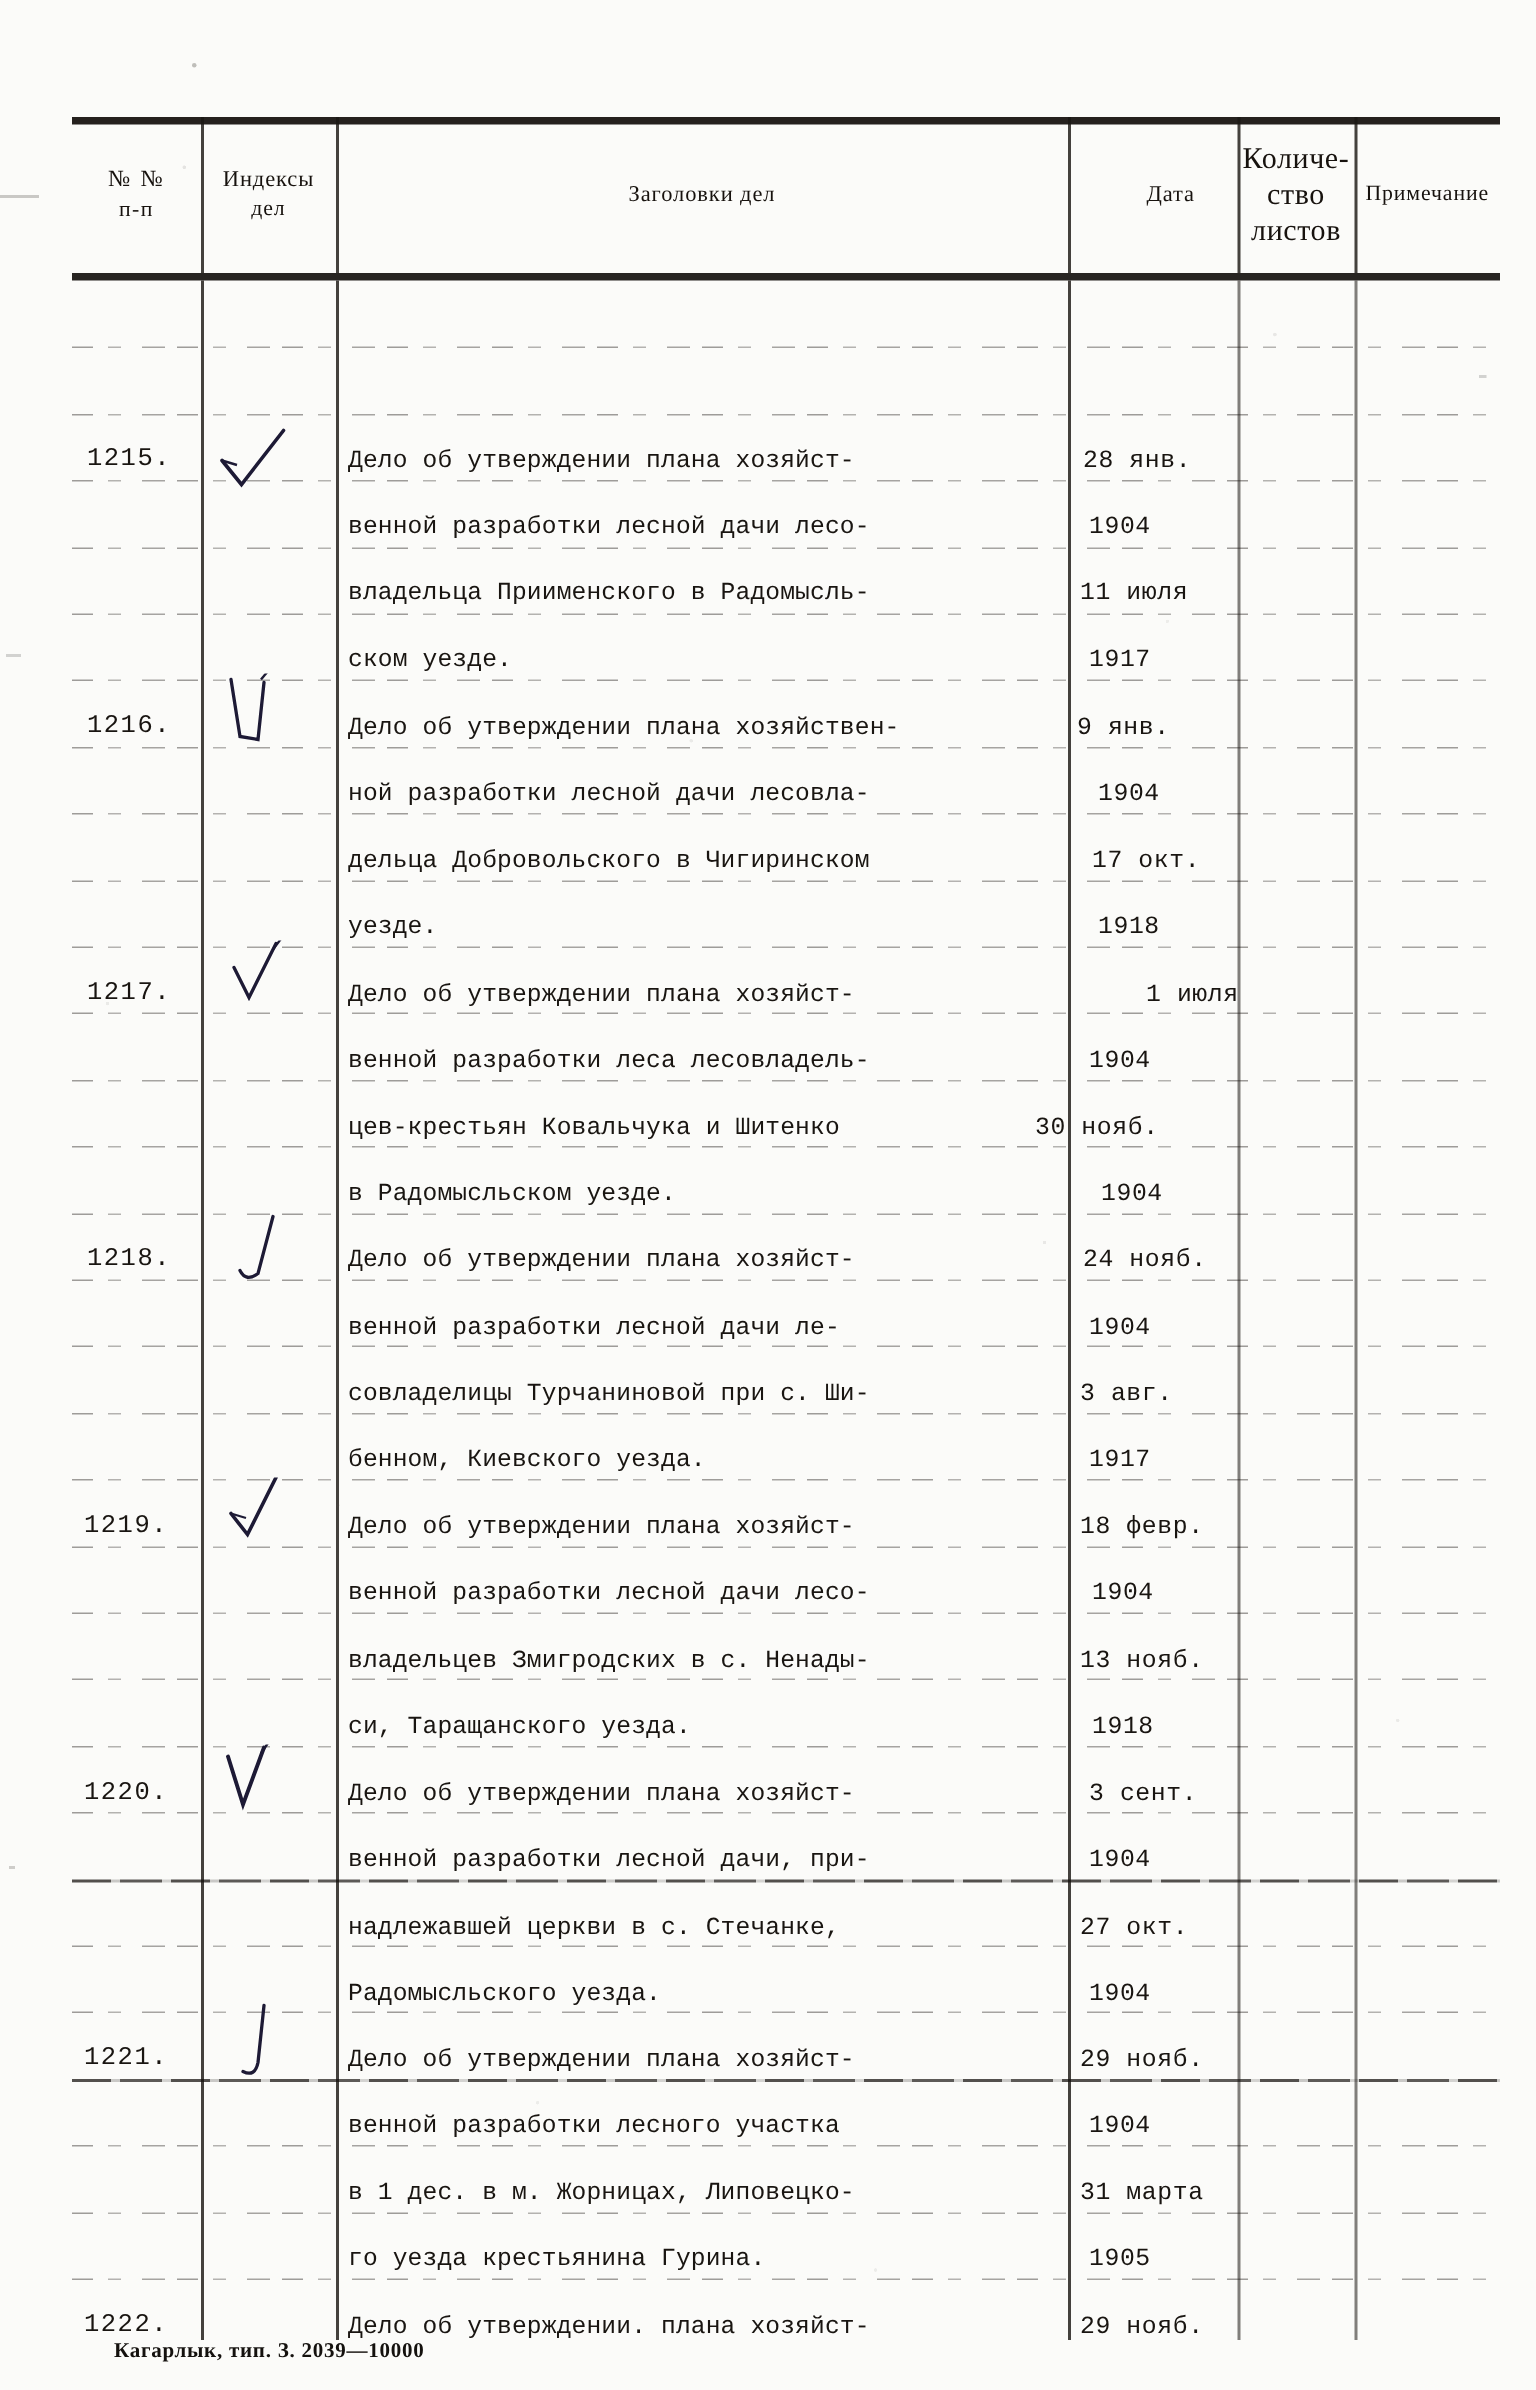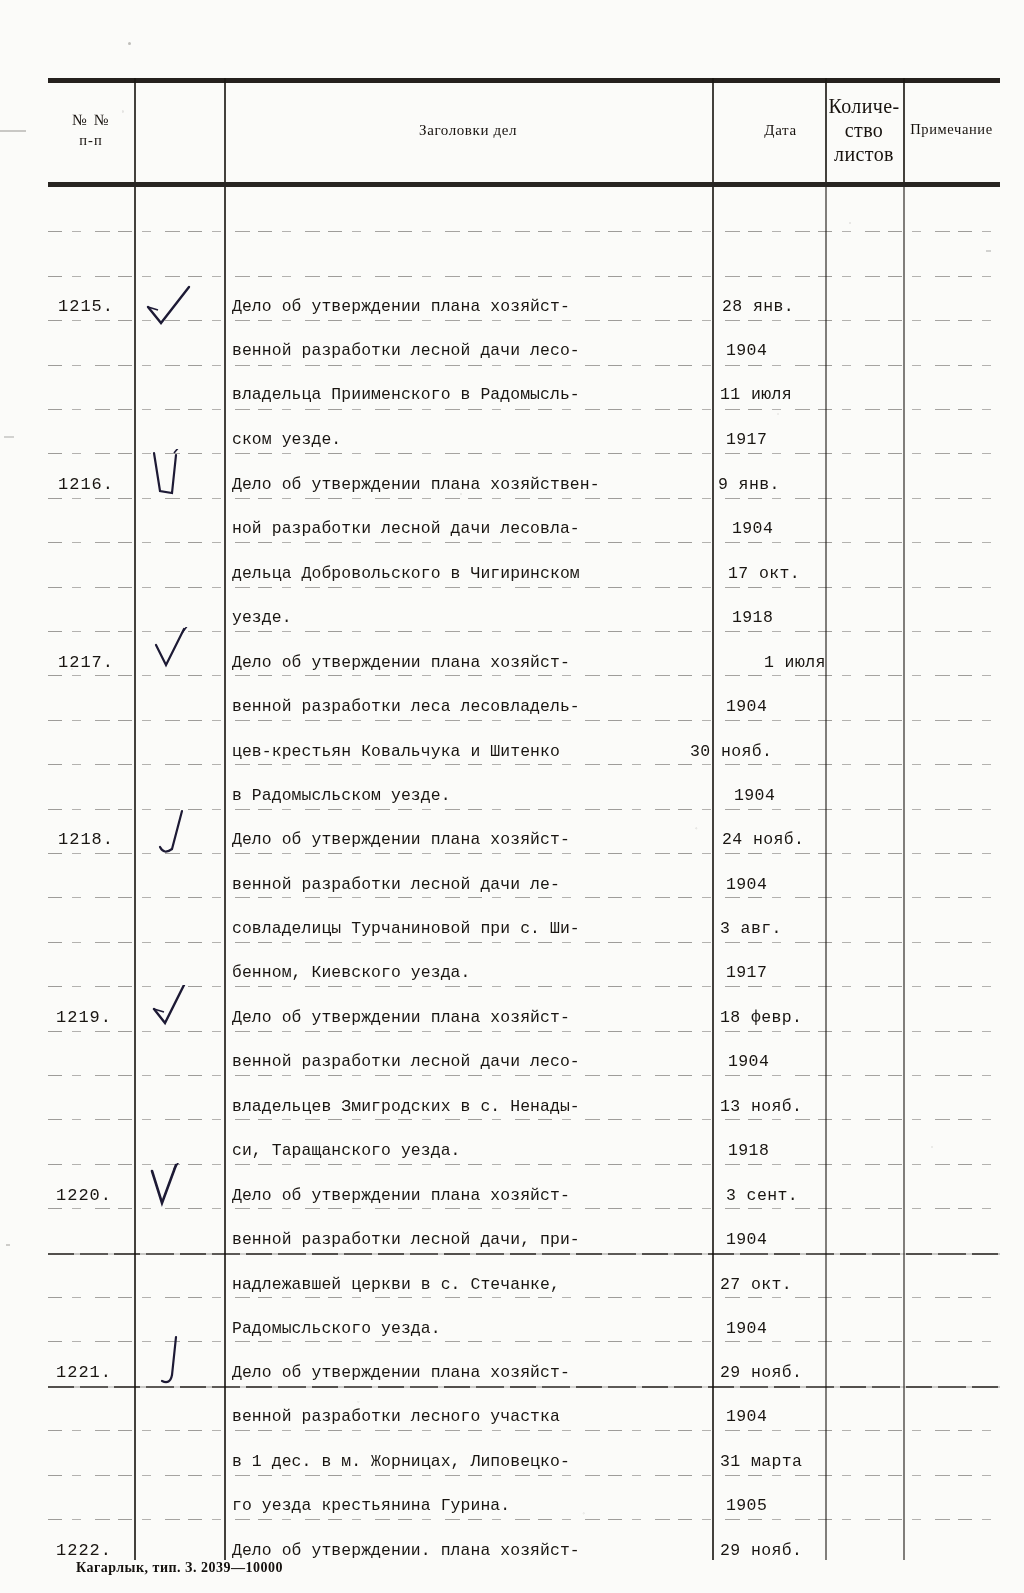--- a/index.html
+++ b/index.html
@@ -136,20 +136,26 @@
     <div class="vline" style="left:777px;top:0;height:104px;"></div>
     <div class="vline" style="left:855px;top:0;height:104px;"></div>
 
     <div class="hdr" style="left:0;width:86px;">
       <div>
         <span class="two hdr-num">№ №</span>
         <span class="two" style="font-size:14.5px;letter-spacing:1px;">п-п</span>
       </div>
     </div>
 
+    <div class="hdr" style="left:86px;width:90px;">
+      <div>
+        <span class="two">Индексы</span>
+        <span class="two" style="font-size:14.5px;">дел</span>
+      </div>
+    </div>
 
     <div class="hdr" style="left:176px;width:488px;">
       <span>Заголовки  дел</span>
     </div>
 
     <div class="hdr" style="left:664px;width:137px;">
       <span>Дата</span>
     </div>
 
     <div class="hdr hdr-small" style="left:777px;width:78px;">

